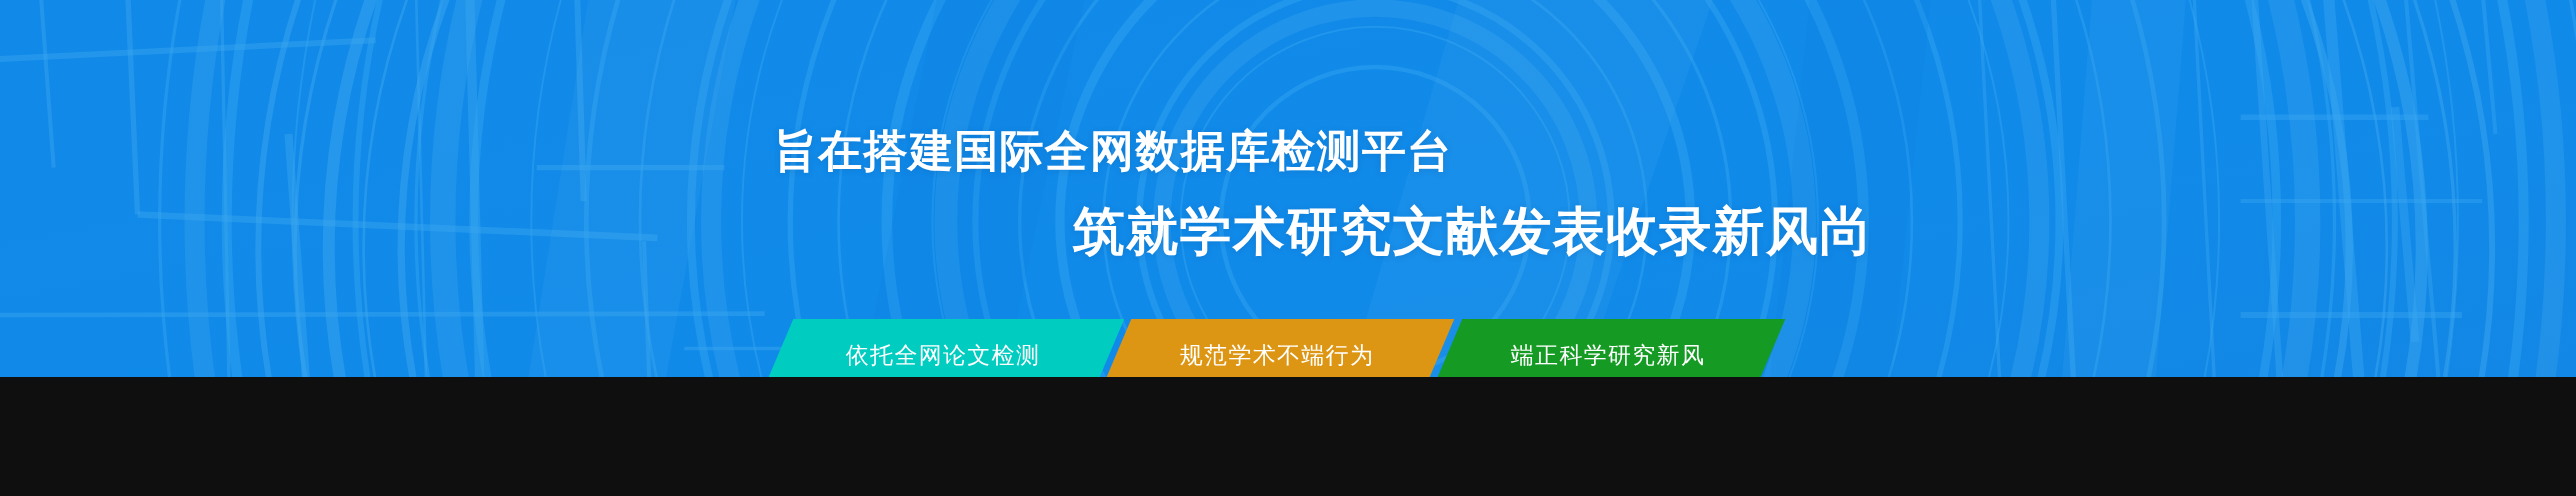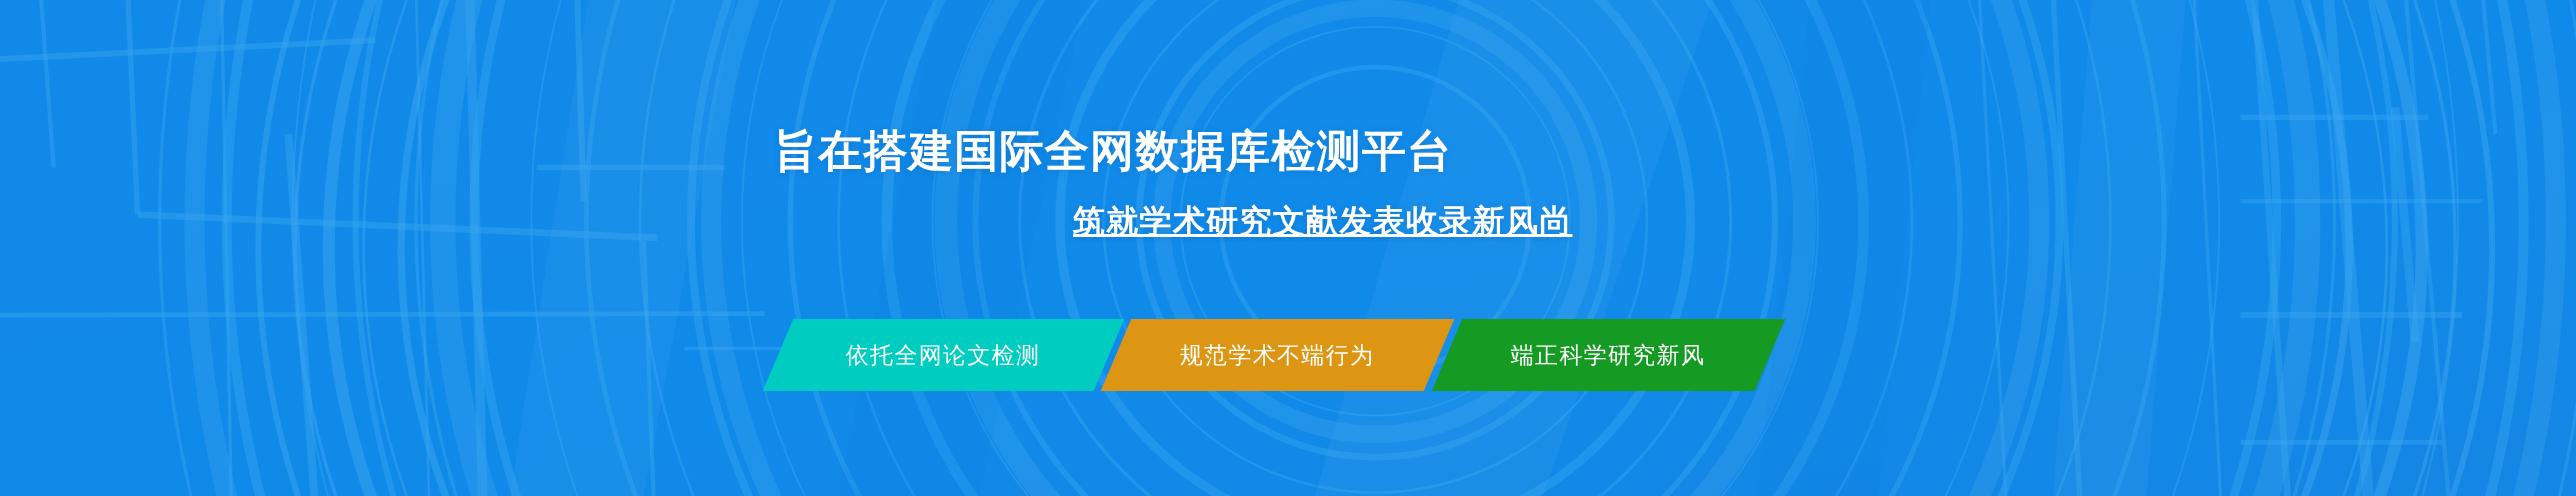--- a/index.html
+++ b/index.html
@@ -3,21 +3,21 @@
 <meta charset="utf-8">
 <style>
   html, body {
     margin: 0;
     padding: 0;
     background: #0f0f0f;
   }
   #banner {
     position: relative;
     width: 2576px;
-    height: 496px;
+    height: 377px;
     overflow: hidden;
     background: #ec4899;
     font-family: "Liberation Sans", "DejaVu Sans", sans-serif;
   }
   #bg-svg {
     position: absolute;
     inset: 0;
     width: 2576px;
     height: 496px;
     display: block;
@@ -40,22 +40,21 @@
     text-shadow: 0 1.3px 6.7px rgba(0, 60, 120, 0.18);
   }
   #headline-line1 {
     left: 773px;
     top: 129px;
     font-size: 44px;
   }
   #headline-line2 {
     left: 1073px;
     top: 205px;
-    font-size: 32px;
-    text-decoration: underline;
+    font-size: 52px;
   }
 
   
   #tag-strip {
     position: absolute;
     left: 778px;
     top: 319px;
     height: 72px;
     display: flex;
     align-items: stretch;

